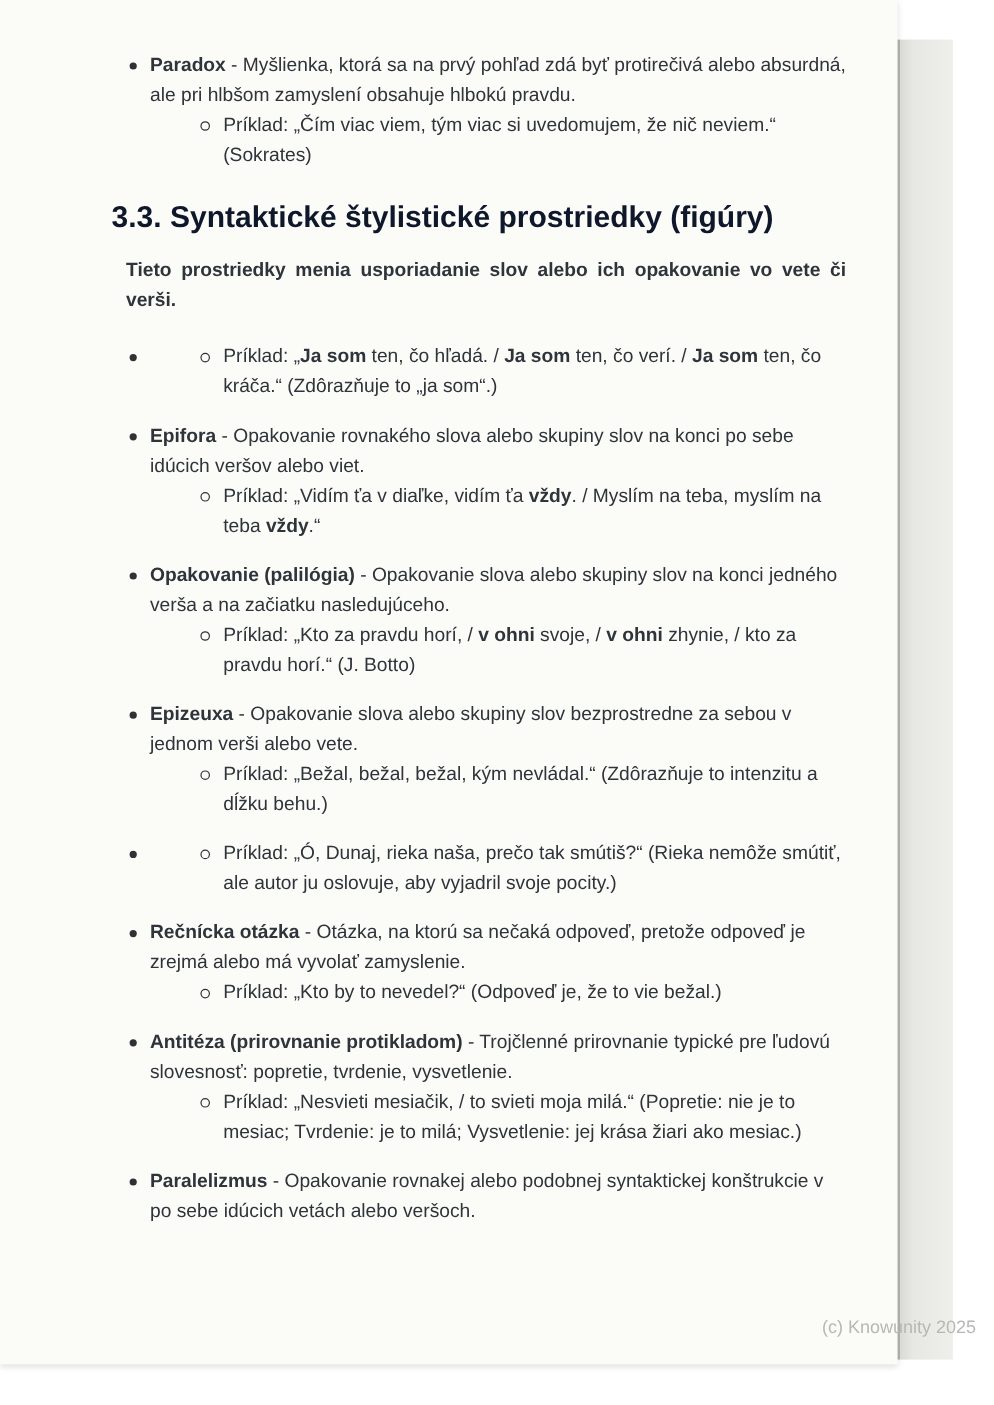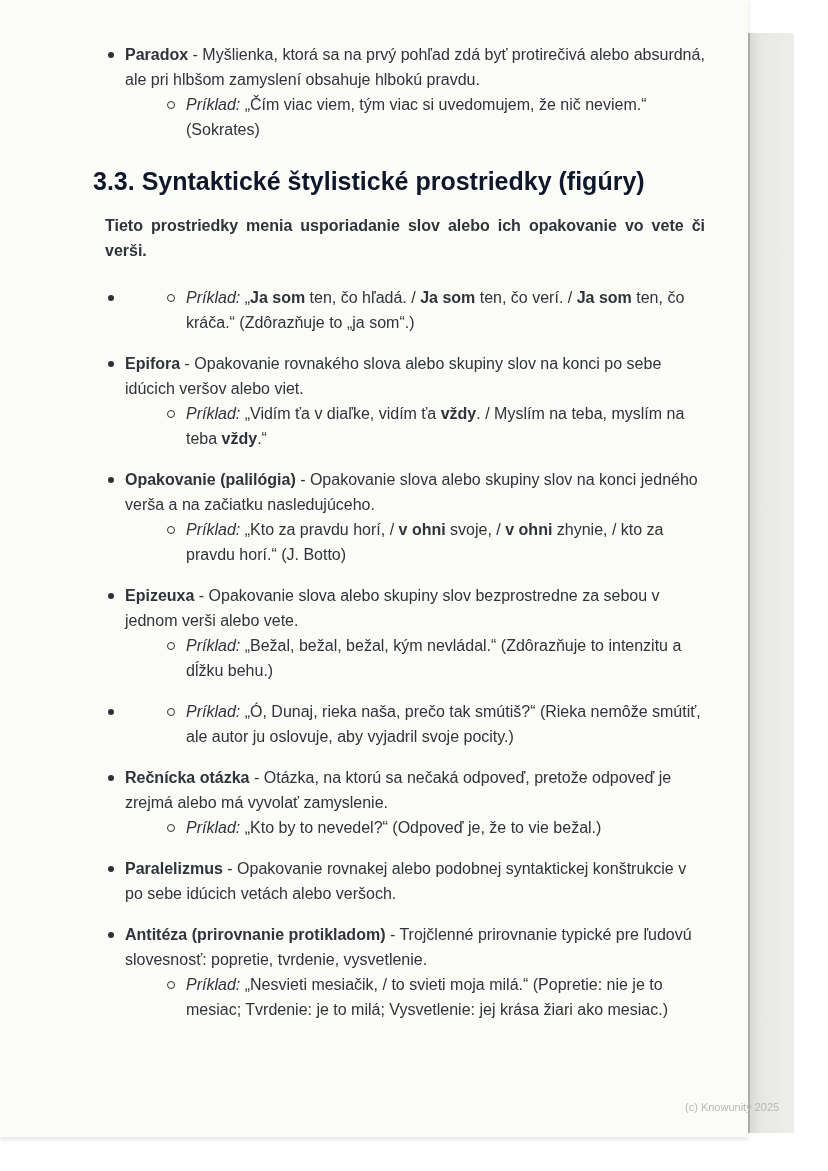--- a/index.html
+++ b/index.html
@@ -27,34 +27,34 @@
   .content{color:#2f333a;font-size:16px;line-height:25px;}
   .def-list{margin:0;padding:0;}
   .li{display:flex;padding-left:15px;margin:0 0 16px 0;}
   .li .dot{flex:0 0 6px;height:6px;border-radius:50%;background:#2e3237;margin-top:10px;margin-right:11px;}
   .li-body{flex:1;min-width:0;}
   .sub{display:flex;margin-left:42px;}
   .sub .circle{flex:0 0 8px;height:8px;box-sizing:border-box;border:1.5px solid #2e3237;border-radius:50%;background:transparent;margin-top:9px;margin-right:11px;}
   .ex{flex:1;min-width:0;}
   .term{font-weight:700;}
   .b{font-weight:700;}
-  .i{font-style:italic;}
+  .i{}
   h2.section-heading{
     margin:24px 0 0 0;
     font-size:25px;line-height:31px;font-weight:700;
     color:#0f172a;letter-spacing:0;
   }
   p.intro{
     margin:16px 0 22px 12px;
     text-align:justify;
     font-weight:bold;
   }
   .watermark{
     position:absolute;left:685px;top:1100px;z-index:5;
-    font-size:11px;line-height:14px;color:#b7b8b4;white-space:nowrap;
+    font-size:15px;line-height:14px;color:#b7b8b4;white-space:nowrap;
   }
 </style>
 </head>
 <body>
 
 <div class="sheet">
   <div class="content">
 
     <div class="def-list">
       <div class="li">
@@ -135,32 +135,32 @@
           <div class="sub">
             <span class="circle"></span>
             <div class="ex"><span class="i">Príklad:</span><span> „Kto by to nevedel?“ (Odpoveď je, že to vie bežal.)</span></div>
           </div>
         </div>
       </div>
 
       <div class="li">
         <span class="dot"></span>
         <div class="li-body">
-          <div class="def"><span class="term">Paralelizmus</span><span> - </span><span>Opakovanie rovnakej alebo podobnej syntaktickej konštrukcie v po sebe idúcich vetách alebo veršoch.</span></div>
+          <div class="def"><span class="term">Antitéza (prirovnanie protikladom)</span><span> - </span><span>Trojčlenné prirovnanie typické pre ľudovú slovesnosť: popretie, tvrdenie, vysvetlenie.</span></div>
+          <div class="sub">
+            <span class="circle"></span>
+            <div class="ex"><span class="i">Príklad:</span><span> „Nesvieti mesiačik, / to svieti moja milá.“ (Popretie: nie je to mesiac; Tvrdenie: je to milá; Vysvetlenie: jej krása žiari ako mesiac.)</span></div>
+          </div>
         </div>
       </div>
 
       <div class="li">
         <span class="dot"></span>
         <div class="li-body">
-          <div class="def"><span class="term">Antitéza (prirovnanie protikladom)</span><span> - </span><span>Trojčlenné prirovnanie typické pre ľudovú slovesnosť: popretie, tvrdenie, vysvetlenie.</span></div>
-          <div class="sub">
-            <span class="circle"></span>
-            <div class="ex"><span class="i">Príklad:</span><span> „Nesvieti mesiačik, / to svieti moja milá.“ (Popretie: nie je to mesiac; Tvrdenie: je to milá; Vysvetlenie: jej krása žiari ako mesiac.)</span></div>
-          </div>
+          <div class="def"><span class="term">Paralelizmus</span><span> - </span><span>Opakovanie rovnakej alebo podobnej syntaktickej konštrukcie v po sebe idúcich vetách alebo veršoch.</span></div>
         </div>
       </div>
 
     </div>
   </div>
 </div>
 
 <div class="edge-strip"></div>
 
 <div class="watermark">(c) Knowunity 2025</div>

